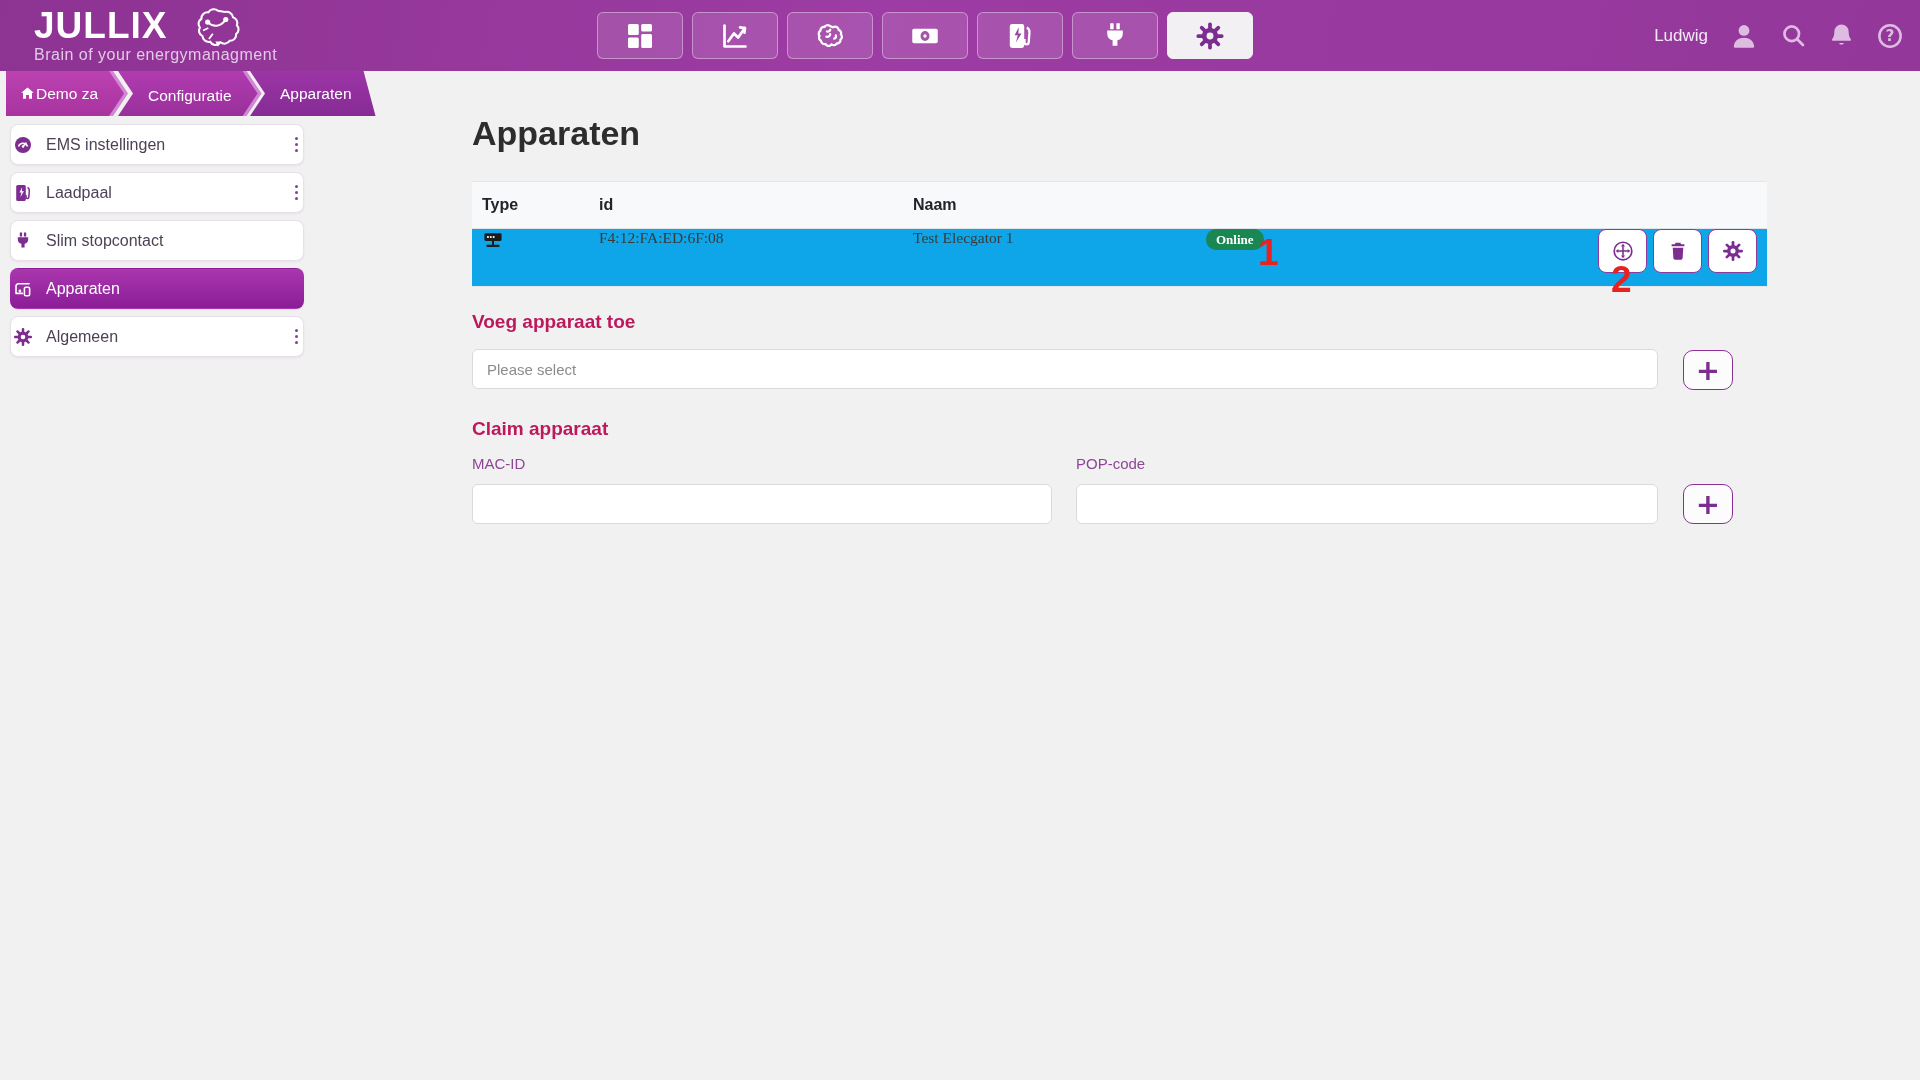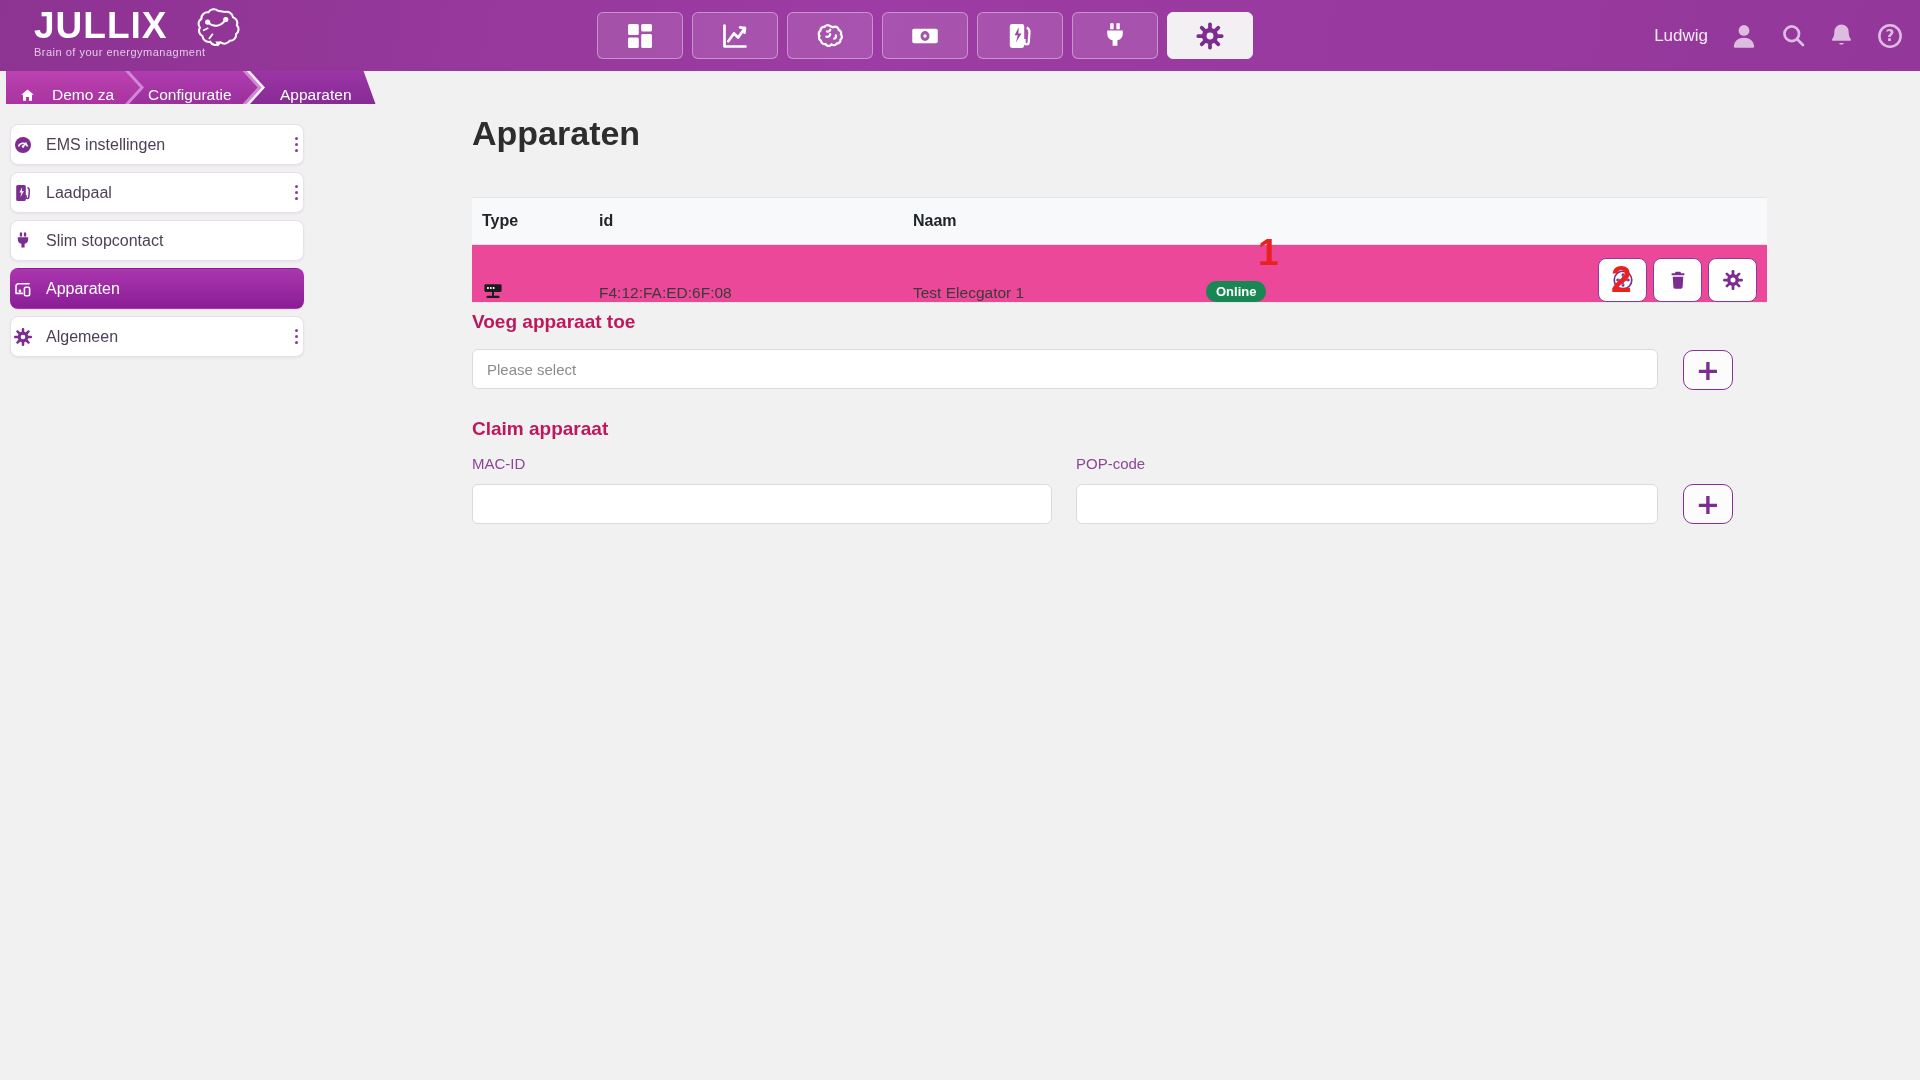--- a/index.html
+++ b/index.html
@@ -12,21 +12,21 @@
 
   
   .app-header{
     position:absolute; top:0; left:0; width:1920px; height:71px;
     background:linear-gradient(100deg,#8d3392 0%,#9d3ca4 45%,#93379a 100%);
   }
   .logo{ position:absolute; left:34px; top:4px; cursor:pointer; }
   .logo-row{ display:flex; align-items:center; gap:24px; }
   .logo-text{ color:#fff; font-size:37px; font-weight:800; letter-spacing:1px; line-height:40px; }
   .logo-brain{ width:54px; height:44px; }
-  .tagline{ color:#e3c9e6; font-size:11px; letter-spacing:.5px; margin-top:-2px; }
+  .tagline{ color:#e3c9e6; font-size:16px; letter-spacing:.5px; margin-top:-2px; }
 
   .top-nav{ position:absolute; left:597px; top:12px; display:flex; gap:9px; }
   .nav-btn{
     width:86px; height:47px; border-radius:6px; border:1px solid rgba(255,255,255,.38);
     background:rgba(255,255,255,.12); display:flex; align-items:center; justify-content:center;
     color:#fff; cursor:pointer;
   }
   .nav-btn.active{ background:#f3f0f4; border-color:#f3f0f4; color:#7c2d8f; }
   .nav-btn svg{ width:30px; height:30px; }
 
@@ -34,21 +34,21 @@
     position:absolute; right:16px; top:0; height:71px;
     display:flex; align-items:center; gap:21px; color:#debce2;
   }
   .user-name{ color:#f4e9f6; font-size:17px; cursor:pointer; }
   .user-area svg{ cursor:pointer; }
 
   
   .breadcrumb{ position:absolute; top:71px; left:0; height:31px; width:100%; }
   .crumb-wrap{ position:absolute; top:0; height:31px; filter:drop-shadow(4px 0 0 #d187d5); }
   .crumb{
-    height:33px; display:flex; align-items:flex-end; gap:16px;
+    height:45px; display:flex; align-items:center; gap:0;
     color:#fff; font-size:15.5px; white-space:nowrap; cursor:pointer;
   }
   .cw1{ left:6px;  z-index:3; }
   .cw2{ left:118px; z-index:2; }
   .cw3{ left:250px; z-index:1; filter:none; }
   .cw1 .crumb{ padding:0 26px 0 13px; background:linear-gradient(180deg,#bc42b1,#a8339f);
     clip-path:polygon(0 0,calc(100% - 15px) 0,100% 50%,calc(100% - 15px) 100%,0 100%); }
   .cw2 .crumb{ padding:4px 26px 0 30px; background:linear-gradient(180deg,#b13bb0,#99309b);
     clip-path:polygon(0 0,calc(100% - 15px) 0,100% 50%,calc(100% - 15px) 100%,0 100%,15px 50%); }
   .cw3 .crumb{ padding:0 24px 0 30px; background:linear-gradient(180deg,#9c35a6,#862b94);
@@ -64,24 +64,24 @@
   .side-item .lbl{ color:#4e4157; font-size:16px; }
   .side-item svg{ width:20px; height:20px; flex:none; }
   .side-item.active{ background:linear-gradient(180deg,#ab36ae 0%,#8a1e97 100%); border-color:transparent; color:#fff; }
   .side-item.active .lbl{ color:#fff; }
   .kebab{ margin-left:auto; display:flex; flex-direction:column; gap:2.5px; padding:4px 3px; cursor:pointer; }
   .kebab i{ width:3.5px; height:3.5px; border-radius:50%; background:#8e3a9e; display:block; }
 
   
   .page-title{ position:absolute; left:472px; top:114px; font-size:34px; font-weight:700; color:#2d2d2d; }
 
-  .table{ position:absolute; left:472px; top:197px; width:1295px; font-size:15.5px; }
+  .table{ position:absolute; left:472px; top:181px; width:1295px; font-size:15.5px; }
   .t-head{ display:flex; align-items:center; height:48px; background:#f8f9fa;
     border-top:1px solid #e4e7ea; border-bottom:1px solid #e0e3e7; font-weight:700; color:#212529; font-size:16px; }
-  .t-row{ display:flex; align-items:flex-end; height:58px; background:#ec4899; border-bottom:1px solid #e4e7ea; color:#3a3a3a; }
+  .t-row{ display:flex; align-items:flex-start; height:58px; background:#0ea5e9; border-bottom:1px solid #e4e7ea; color:#3a3a3a;font-family:Liberation Serif, serif; }
   .c{ flex:none; }
   .c.type{ width:127px; padding-left:10px; }
   .c.id{ width:314px; }
   .c.name{ width:293px; }
   .c.status{ flex:1; display:flex; align-items:center; }
   .c.actions{ width:171px; display:flex; justify-content:flex-end; gap:6px; padding-right:10px; }
   .type-icon{ width:22px; height:22px; display:block; }
   .badge{ background:#198754; color:#fff; font-size:13px; font-weight:700;
     padding:4px 10px; border-radius:10px; line-height:1; }
   .act-btn{ width:49px; height:44px; background:#fff; border:1px solid #8a3b9c; border-radius:8px;

